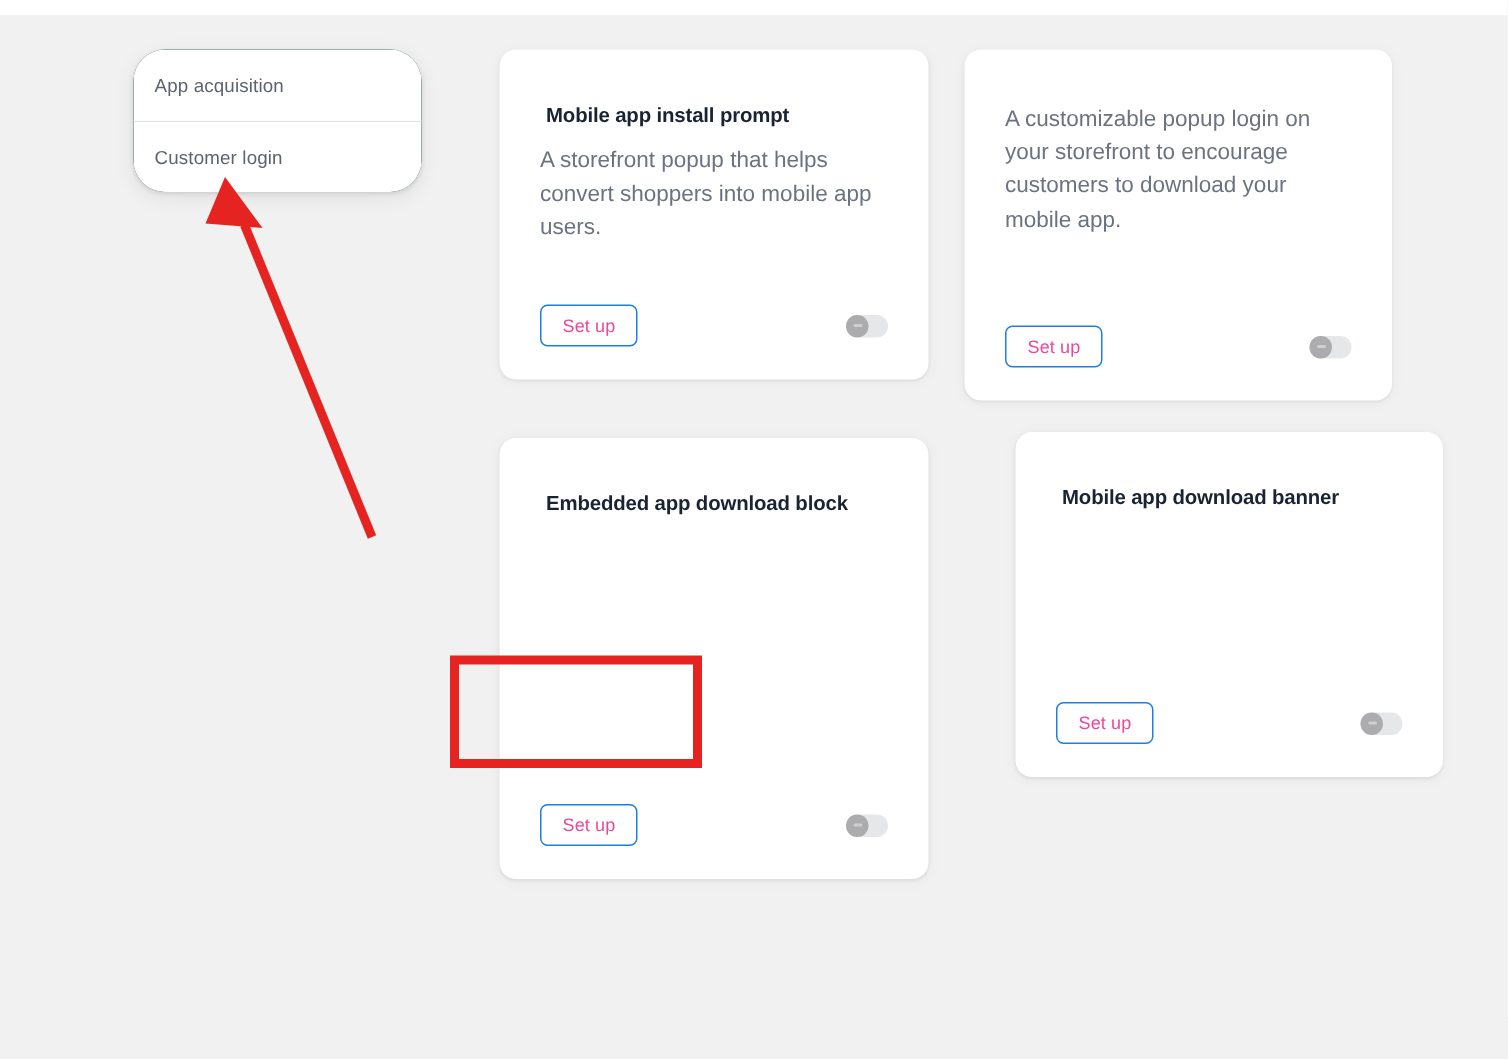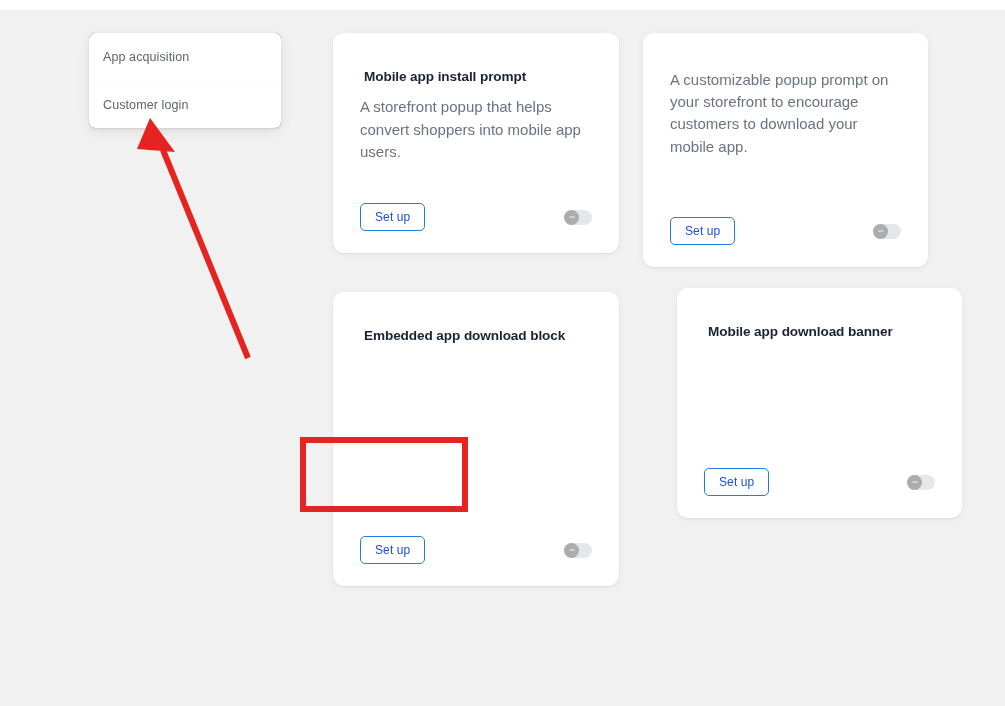--- a/index.html
+++ b/index.html
@@ -28,21 +28,21 @@
   }
 
   
   #nav-menu-panel {
     position: absolute;
     left: 89px;
     top: 23px;
     width: 192px;
     height: 95px;
     background: #14532d;
-    border-radius: 6px;
+    border-radius: 21px;
     box-shadow: 0 1px 3px rgba(0,0,0,0.10), 0 4px 14px rgba(0,0,0,0.07);
     overflow: hidden;
   }
   .menu-item {
     height: 47px;
     display: flex;
     align-items: center;
     padding-left: 14px;
     font-size: 12.5px;
     color: #5c6370;
@@ -96,21 +96,21 @@
 
   .setup-button {
     display: inline-flex;
     align-items: center;
     justify-content: center;
     height: 28px;
     padding: 0 14px;
     border: 1px solid #1d7fe3;
     border-radius: 5px;
     background: #ffffff;
-    color: #1d4ed8;
+    color: #ec4899;
     font-family: "Liberation Sans", sans-serif;
     font-size: 12px;
     letter-spacing: 0.1px;
     cursor: pointer;
     box-sizing: border-box;
   }
 
   
   .toggle {
     position: relative;
@@ -179,21 +179,21 @@
     <p class="card-desc">A storefront popup that helps convert shoppers into mobile app users.</p>
     <div class="card-footer">
       <button class="setup-button">Set up</button>
       <div class="toggle">
         <span class="knob"></span>
       </div>
     </div>
   </div>
 
   <div class="card" id="card-1">
-    <p class="card-desc">A customizable popup prompt on your storefront to encourage customers to download your mobile app.</p>
+    <p class="card-desc">A customizable popup login on your storefront to encourage customers to download your mobile app.</p>
     <div class="card-footer">
       <button class="setup-button">Set up</button>
       <div class="toggle">
         <span class="knob"></span>
       </div>
     </div>
   </div>
 
   <div class="card" id="card-2">
     <h3 class="card-title">Embedded app download block</h3>

